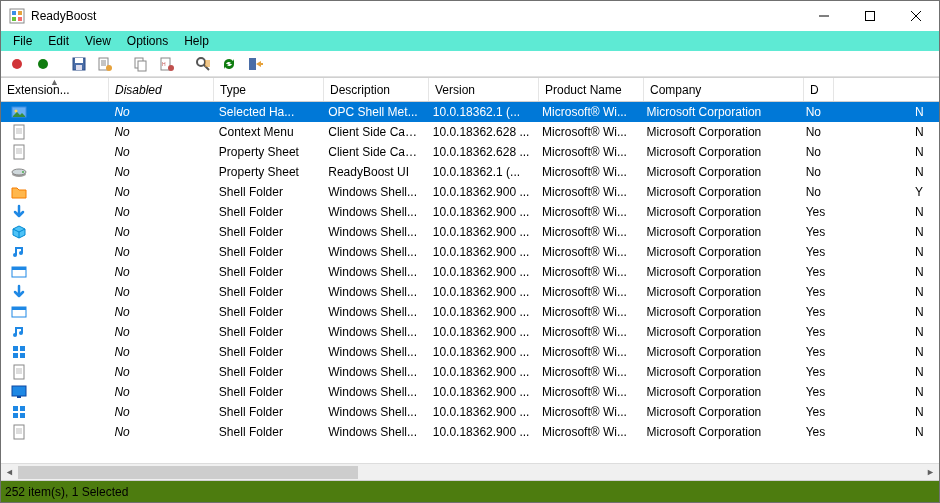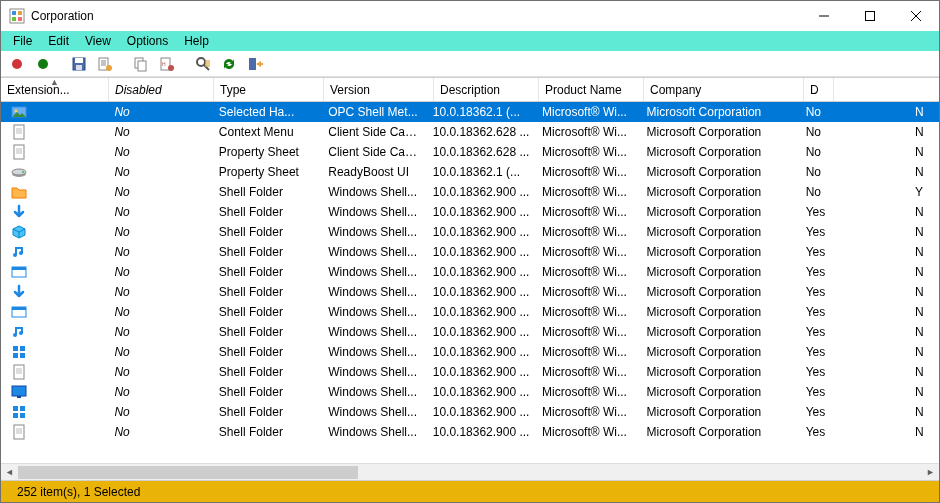--- a/index.html
+++ b/index.html
@@ -19,38 +19,38 @@
 .grid-header .sort { margin-left: auto; font-size: 9px; color: #666; position: absolute; top: -1px; left: 50%; transform: translateX(-50%);}
 .grid-body { flex: 1; overflow: hidden; }
 .row { display: flex; height: 20px; align-items: center; font-size: 12px; }
 .row .cell { padding: 0 6px; white-space: nowrap; overflow: hidden; text-overflow: ellipsis; }
 .row.selected { background: #0078d7; color: #fff; }
 .icon-cell { width: 20px; display: flex; align-items: center; justify-content: center; padding-left: 4px; }
 .scrollbar-h { height: 17px; background: #f0f0f0; display: flex; align-items: center; border-top: 1px solid #ddd; }
 .sb-btn { width: 17px; height: 17px; background: #f0f0f0; display: flex; align-items: center; justify-content: center; font-size: 9px; color: #606060; cursor: pointer;}
 .sb-track { flex: 1; height: 17px; position: relative; }
 .sb-thumb { position: absolute; left: 0; top: 2px; height: 13px; width: 340px; background: #cdcdcd; }
-.statusbar { height: 22px; display: flex; align-items: center; padding: 0 16px; font-size: 12px; background: #eab308; border-top: 1px solid #d0d0d0; }
+.statusbar { height: 22px; display: flex; align-items: center; padding: 0 4px; font-size: 12px; background: #4d7c0f; border-top: 1px solid #d0d0d0; }
 .c0 { width: 108px; } .c1 { width: 105px; font-style: italic; } .c2 { width: 110px; } .c3 { width: 105px; } .c4 { width: 110px; } .c5 { width: 105px; } .c6 { width: 160px; } .c7 { width: 110px; } .c8 { width: 30px; }
 svg { display: block; }
 </style>
 </head>
 <body>
 
 <div class="titlebar">
   <span class="app-icon">
     <svg width="16" height="16">
         <rect x="1" y="1" width="14" height="14" fill="#fff" stroke="#888"></rect>
         <rect x="3" y="3" width="4" height="4" fill="#3a8ee6"></rect>
         <rect x="9" y="3" width="4" height="4" fill="#e6a23c"></rect>
         <rect x="3" y="9" width="4" height="4" fill="#67c23a"></rect>
         <rect x="9" y="9" width="4" height="4" fill="#f56c6c"></rect>
       </svg>
   </span>
-  <span class="title">Corporation</span>
+  <span class="title">ReadyBoost</span>
   <div class="win-controls">
     <div class="win-btn">
         <svg width="10" height="10">
           <line x1="0" y1="5" x2="10" y2="5" stroke="#000"></line>
         </svg>
       </div>
     <div class="win-btn">
         <svg width="10" height="10">
           <rect x="0.5" y="0.5" width="9" height="9" fill="none" stroke="#000"></rect>
         </svg>
@@ -152,22 +152,22 @@
         </svg>
       </span>
     </div>
   </div>
 
 <div class="grid-wrap">
   <div class="grid-header" id="grid-header">
       <div class="col c0">Extension...<span class="sort">▲</span></div>
       <div class="col c1">Disabled</div>
       <div class="col c2">Type</div>
+      <div class="col c3">Description</div>
       <div class="col c4">Version</div>
-      <div class="col c3">Description</div>
       <div class="col c5">Product Name</div>
       <div class="col c6">Company</div>
       <div class="col c8">D</div>
     </div>
   <div class="grid-body" id="grid-body">
       <div class="row selected">
         <div class="cell c0" style="display: flex; align-items: center;">
           <span class="icon-cell">
             <svg width="16" height="16" viewBox="0 0 16 16">
               <rect x="1" y="3" width="14" height="10" fill="#6ab0f3" stroke="#3a8ee6"></rect>

